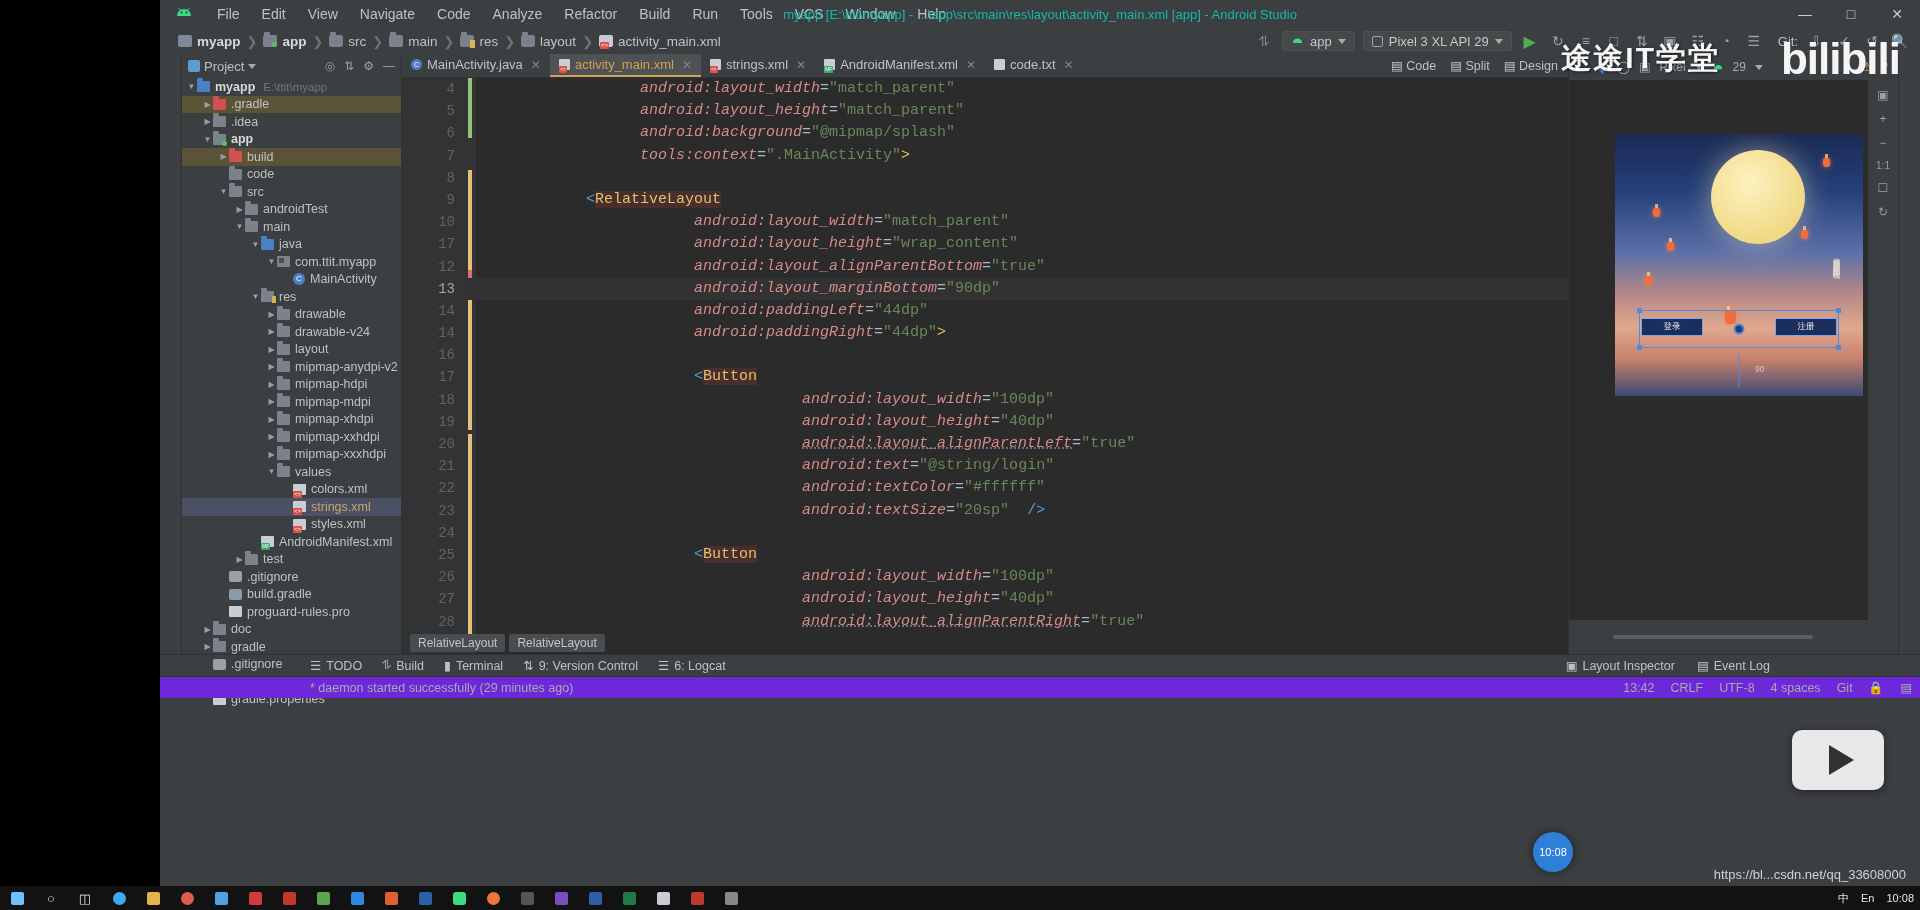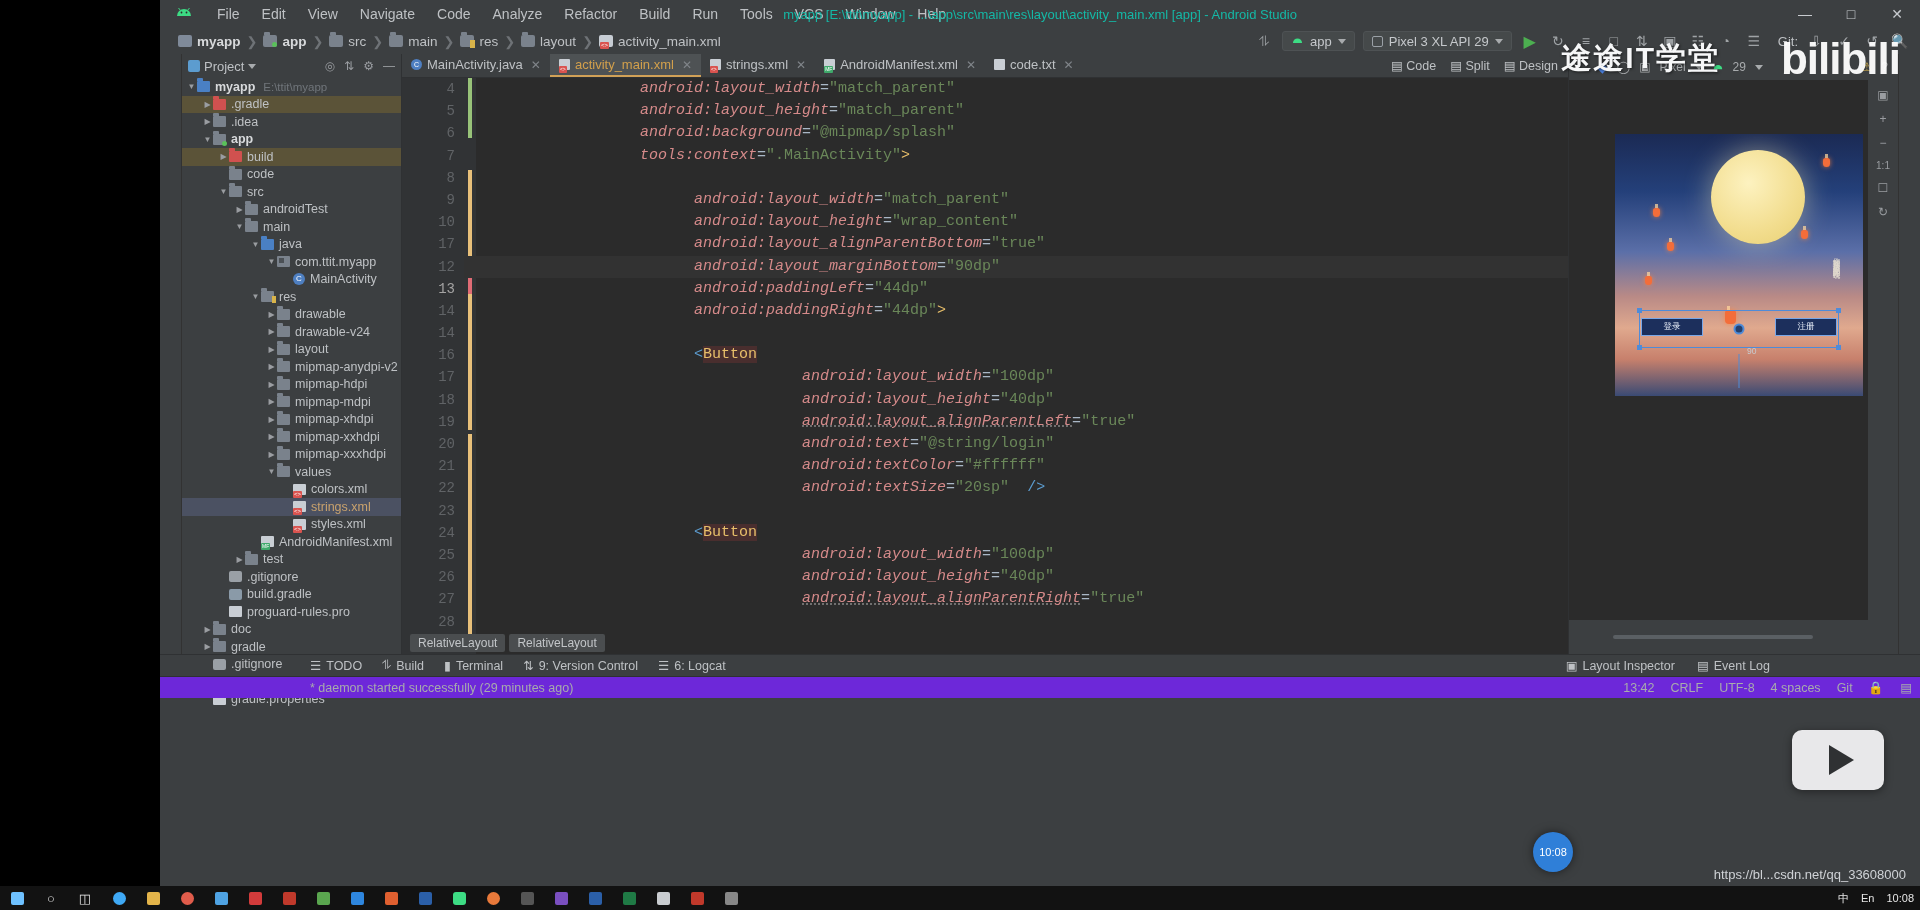--- a/index.html
+++ b/index.html
@@ -189,21 +189,21 @@
   .pbtn { position:absolute; height:18px; border:1px solid #79a7e8;
      background:#1c2f5c; color:#eaf0fa; font-size:8.5px; display:flex;
      align-items:center; justify-content:center; }
   .pbtn.l { left:26px; width:62px; }
   .pbtn.r { right:26px; width:62px; }
   .selbox { position:absolute; left:24px; right:24px; bottom:48px; height:38px;
      border:1px solid #4f8bd8; }
   .handle { position:absolute; width:5px; height:5px; background:#4f8bd8; }
   .constraint { position:absolute; left:50%; transform:translateX(-50%);
      bottom:8px; width:1px; height:34px; background:#4f8bd8; }
-  .margin-lbl { position:absolute; left:50%; margin-left:8px; bottom:40px;
+  .margin-lbl { position:absolute; left:50%; margin-left:16px; bottom:22px;
      color:#c8cbd0; font-size:8.5px; }
   .anchor { position:absolute; left:50%; transform:translate(-50%,-50%);
      width:11px; height:11px; border-radius:50%; border:2px solid #4f8bd8;
      background:#25406d; }
 
   .drail { position:absolute; right:0; top:26px; bottom:34px; width:30px;
      background:#3c3f41; display:flex; flex-direction:column; align-items:center;
      gap:10px; padding-top:8px; color:#9a9da1; font-size:12px; }
   .dbottom { position:absolute; left:0; right:30px; bottom:0; height:34px;
      display:flex; align-items:center; padding:0 8px; }
@@ -629,20 +629,21 @@
           <div class="vstripe g" style="top:0px;height:60px;"></div>
           <div class="vstripe" style="top:92px;height:260px;"></div>
           <div class="vstripe r" style="top:192px;height:24px;"></div>
           <div class="vstripe" style="top:356px;height:210px;"></div>
           <div class="codearea" id="codearea">
               <div class="cline"><span style="white-space:pre">                  </span><span class="attr">android:layout_width</span><span class="eq">=</span><span class="val">"match_parent"</span></div>
               <div class="cline"><span style="white-space:pre">                  </span><span class="attr">android:layout_height</span><span class="eq">=</span><span class="val">"match_parent"</span></div>
               <div class="cline"><span style="white-space:pre">                  </span><span class="attr">android:background</span><span class="eq">=</span><span class="val">"@mipmap/splash"</span></div>
               <div class="cline"><span style="white-space:pre">                  </span><span class="attr">tools:context</span><span class="eq">=</span><span class="val">".MainActivity"</span><span class="tag">&gt;</span></div>
               <div class="cline"><span style="white-space:pre"></span></div>
+              <div class="cline"><span style="white-space:pre">            </span><span class="lt">&lt;</span><span class="tagname errmark">RelativeLayout</span></div>
               <div class="cline"><span style="white-space:pre">                        </span><span class="attr">android:layout_width</span><span class="eq">=</span><span class="val">"match_parent"</span></div>
               <div class="cline"><span style="white-space:pre">                        </span><span class="attr">android:layout_height</span><span class="eq">=</span><span class="val">"wrap_content"</span></div>
               <div class="cline"><span style="white-space:pre">                        </span><span class="attr">android:layout_alignParentBottom</span><span class="eq">=</span><span class="val">"true"</span></div>
               <div class="cline cur"><span style="white-space:pre">                        </span><span class="attr">android:layout_marginBottom</span><span class="eq">=</span><span class="val">"90dp"</span></div>
               <div class="cline"><span style="white-space:pre">                        </span><span class="attr">android:paddingLeft</span><span class="eq">=</span><span class="val">"44dp"</span></div>
               <div class="cline"><span style="white-space:pre">                        </span><span class="attr">android:paddingRight</span><span class="eq">=</span><span class="val">"44dp"</span><span class="tag">&gt;</span></div>
               <div class="cline"><span style="white-space:pre"></span></div>
               <div class="cline"><span style="white-space:pre">                        </span><span class="lt">&lt;</span><span class="tagname errmark">Button</span></div>
               <div class="cline"><span style="white-space:pre">                                    </span><span class="attr">android:layout_width</span><span class="eq">=</span><span class="val">"100dp"</span></div>
               <div class="cline"><span style="white-space:pre">                                    </span><span class="attr">android:layout_height</span><span class="eq">=</span><span class="val">"40dp"</span></div>

